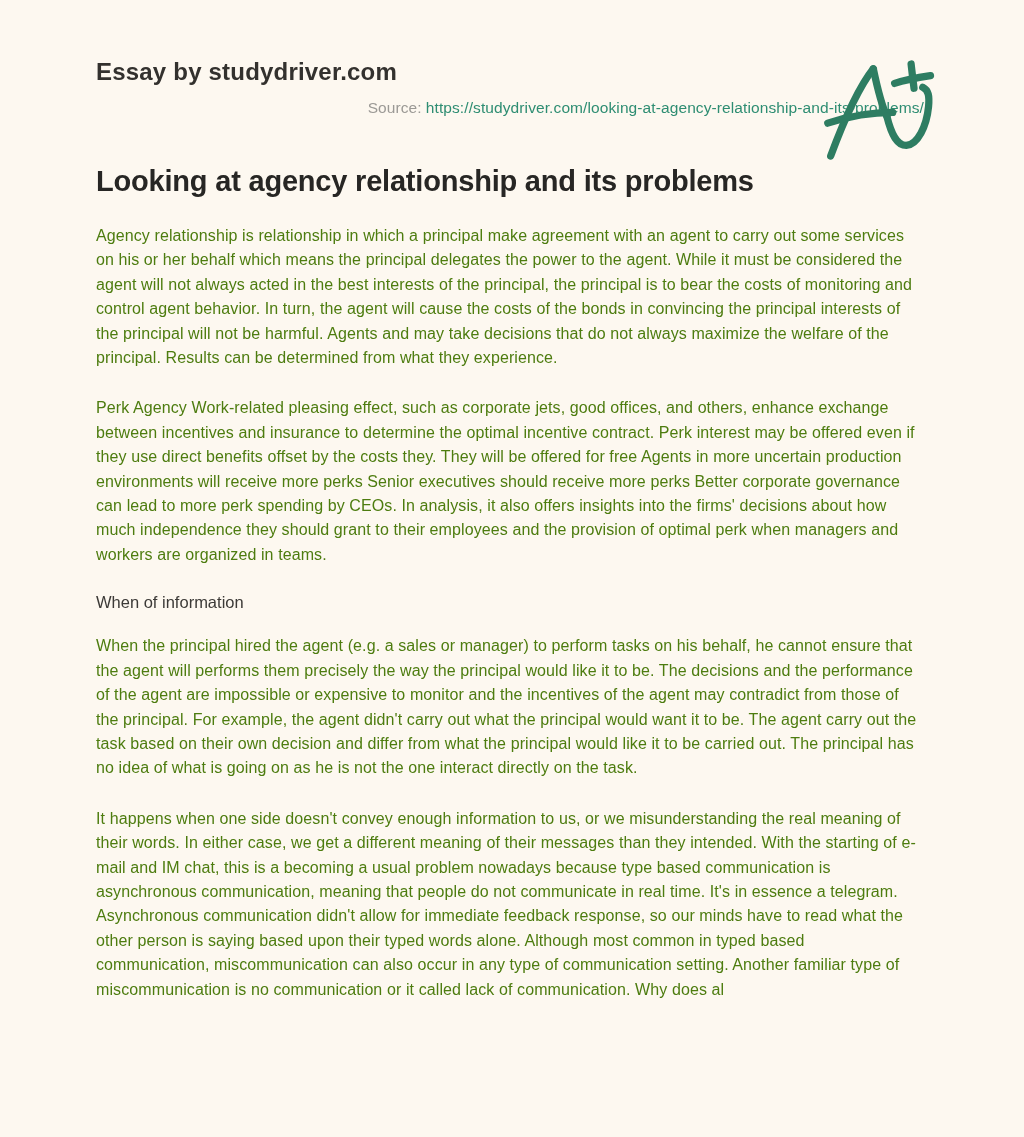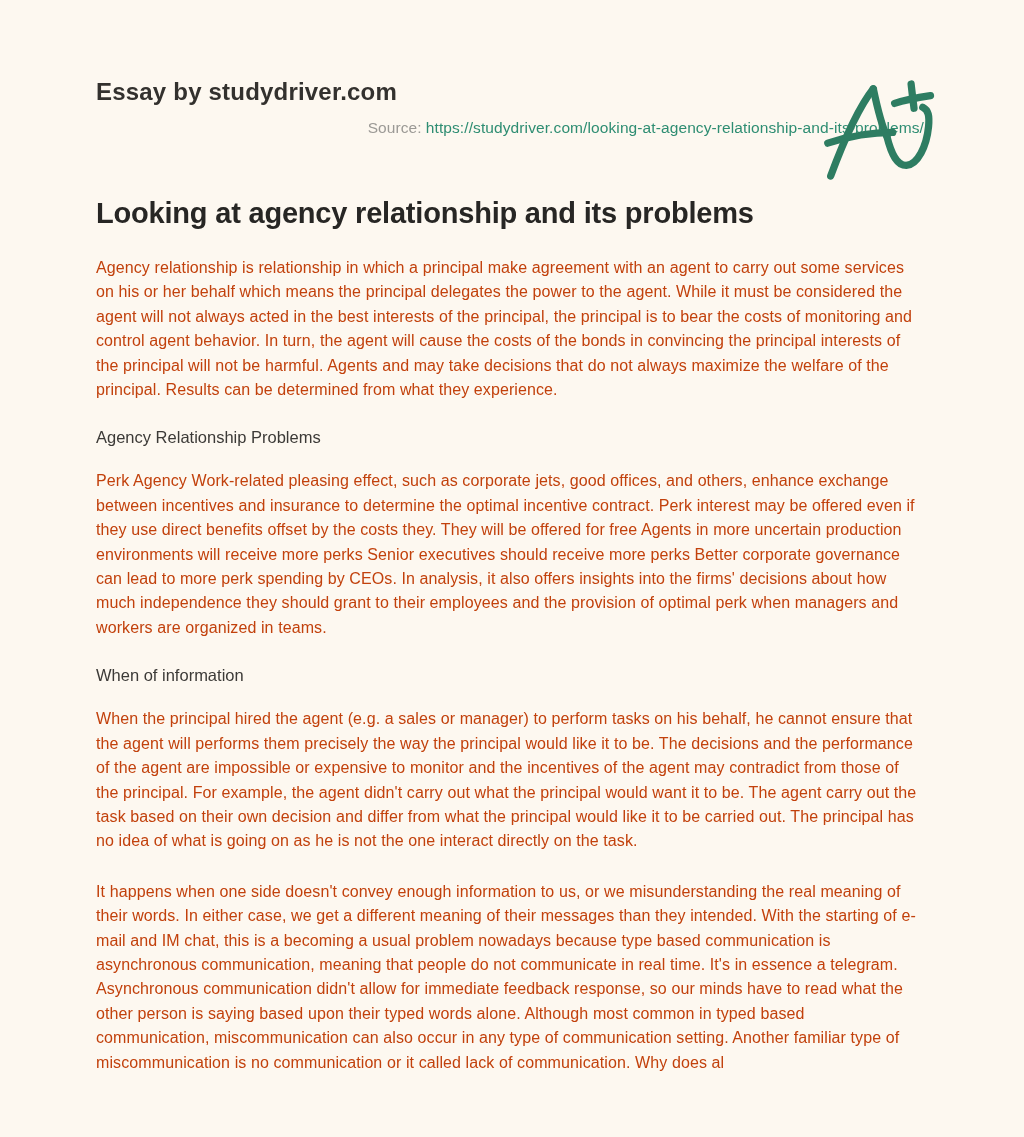--- a/index.html
+++ b/index.html
@@ -8,21 +8,21 @@
     width: 1024px;
     height: 1137px;
     background: #fdf8f0;
     overflow: hidden;
     font-family: "Liberation Sans", "DejaVu Sans", sans-serif;
   }
   .page {
     position: relative;
     width: 1024px;
     height: 1137px;
-    padding: 66px 100px 0 96px;
+    padding: 46px 100px 0 96px;
   }
   
   .doc-header { position: relative; }
   .site-title {
     margin: 12px 0 0 0;
     font-size: 24px;
     font-weight: 700;
     letter-spacing: 0.2px;
     color: #33312e;
   }
@@ -41,33 +41,33 @@
   .logo {
     position: absolute;
     top: -2px;
     right: -22px;
     width: 126px;
     height: 112px;
   }
   .logo svg { width: 100%; height: 100%; }
   
   .essay-title {
-    margin: 60px 0 26px 0;
+    margin: 48px 0 26px 0;
     font-size: 29px;
     font-weight: 700;
     letter-spacing: -0.2px;
     color: #272624;
   }
   .essay p {
     max-width: 826px;
     margin: 0 0 26px 0;
     font-size: 16px;
     line-height: 24.4px;
     letter-spacing: 0.1px;
-    color: #c2410c;
+    color: #4d7c0f;
   }
   .essay h3 {
     margin: 0 0 22px 0;
     font-size: 16.5px;
     font-weight: 400;
     color: #3c3a37;
   }
 </style>
 </head>
 <body>
@@ -92,21 +92,20 @@
         <path d="M 77 28 C 89 24, 101 22, 114 20"></path>
       </svg>
     </div>
   </header>
 
   <article class="essay">
     <h2 class="essay-title">Looking at agency relationship and its problems</h2>
 
     <p>Agency relationship is relationship in which a principal make agreement with an agent to carry out some services on his or her behalf which means the principal delegates the power to the agent. While it must be considered the agent will not always acted in the best interests of the principal, the principal is to bear the costs of monitoring and control agent behavior. In turn, the agent will cause the costs of the bonds in convincing the principal interests of the principal will not be harmful. Agents and may take decisions that do not always maximize the welfare of the principal. Results can be determined from what they experience.</p>
 
-    <h3>Agency Relationship Problems</h3>
     <p>Perk Agency Work-related pleasing effect, such as corporate jets, good offices, and others, enhance exchange between incentives and insurance to determine the optimal incentive contract. Perk interest may be offered even if they use direct benefits offset by the costs they. They will be offered for free Agents in more uncertain production environments will receive more perks Senior executives should receive more perks Better corporate governance can lead to more perk spending by CEOs. In analysis, it also offers insights into the firms' decisions about how much independence they should grant to their employees and the provision of optimal perk when managers and workers are organized in teams.</p>
 
     <h3>When of information</h3>
     <p>When the principal hired the agent (e.g. a sales or manager) to perform tasks on his behalf, he cannot ensure that the agent will performs them precisely the way the principal would like it to be. The decisions and the performance of the agent are impossible or expensive to monitor and the incentives of the agent may contradict from those of the principal. For example, the agent didn't carry out what the principal would want it to be. The agent carry out the task based on their own decision and differ from what the principal would like it to be carried out. The principal has no idea of what is going on as he is not the one interact directly on the task.</p>
 
     <p>It happens when one side doesn't convey enough information to us, or we misunderstanding the real meaning of their words. In either case, we get a different meaning of their messages than they intended. With the starting of e-mail and IM chat, this is a becoming a usual problem nowadays because type based communication is asynchronous communication, meaning that people do not communicate in real time. It's in essence a telegram. Asynchronous communication didn't allow for immediate feedback response, so our minds have to read what the other person is saying based upon their typed words alone. Although most common in typed based communication, miscommunication can also occur in any type of communication setting. Another familiar type of miscommunication is no communication or it called lack of communication. Why does al</p>
   </article>
 
 </div>
 

